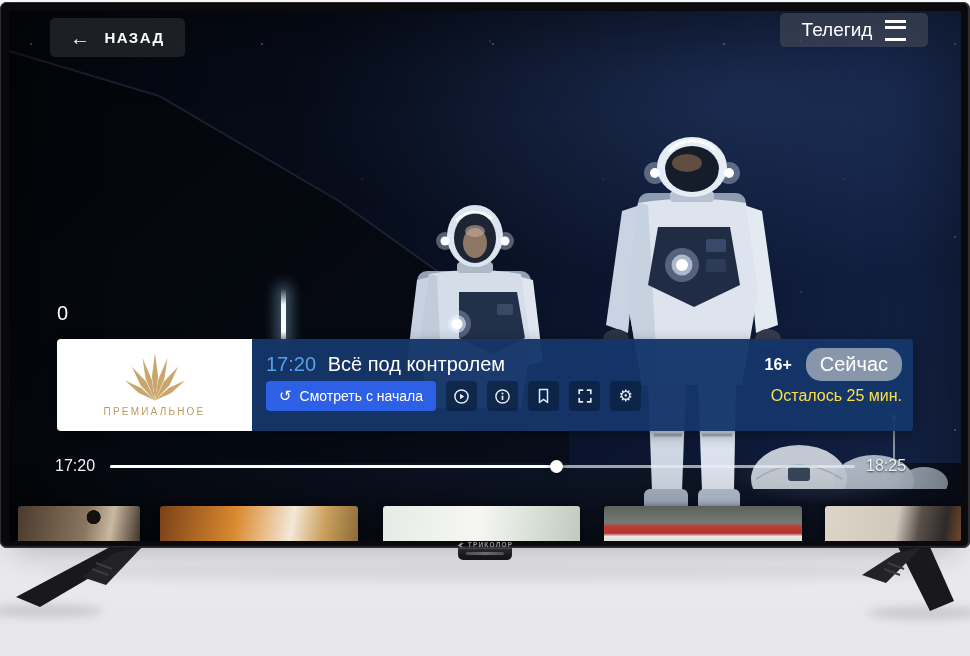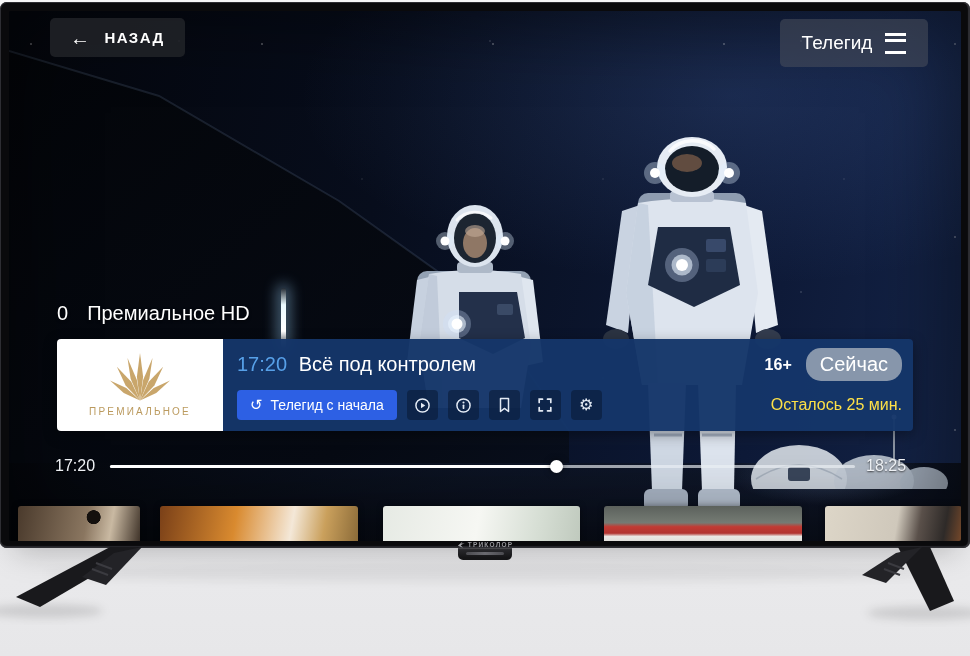--- a/index.html
+++ b/index.html
@@ -53,35 +53,35 @@
   .astro-r{position:absolute;left:573px;top:112px;width:220px;height:400px;}
   .ast-shadow{position:absolute;left:628px;top:498px;width:140px;height:16px;
       background:radial-gradient(50% 50% at 50% 50%, rgba(0,0,0,.55), transparent 72%);}
   .vignette{position:absolute;inset:0;box-shadow:inset 0 0 70px 18px rgba(0,0,0,.38);pointer-events:none;}
 
   
   .btn-back{position:absolute;left:41px;top:7px;height:39px;padding:0 20px;display:flex;align-items:center;
       gap:13px;background:rgba(33,35,40,.85);border-radius:5px;color:#fff;font-size:15px;font-weight:bold;
       letter-spacing:1.4px;cursor:pointer;}
   .btn-back .arr{font-size:20px;font-weight:normal;line-height:1;}
-  .btn-guide{position:absolute;left:771px;top:8px;width:148px;height:48px;display:flex;align-items:center;
+  .btn-guide{position:absolute;left:771px;top:2px;width:148px;height:34px;display:flex;align-items:center;
       justify-content:center;gap:13px;background:rgba(74,80,93,.55);border-radius:5px;color:#fff;font-size:19px;cursor:pointer;}
   .burger{width:21px;height:15px;border-top:3px solid #fff;border-bottom:3px solid #fff;position:relative;}
   .burger:after{content:"";position:absolute;left:0;right:0;top:3px;height:3px;background:#fff;}
 
   .channel-label{position:absolute;left:48px;top:291px;display:flex;gap:19px;color:#fff;font-size:20px;
       text-shadow:0 1px 3px rgba(0,0,0,.6);}
 
   .card{position:absolute;left:48px;top:328px;width:856px;height:92px;display:flex;border-radius:4px;overflow:hidden;
       box-shadow:0 4px 14px rgba(0,0,0,.35);}
-  .card-logo{width:166px;background:#ffffff;display:flex;flex-direction:column;align-items:center;
+  .card-logo{width:195px;background:#ffffff;display:flex;flex-direction:column;align-items:center;
       justify-content:center;gap:3px;}
   .card-logo .ltxt{font-size:10px;letter-spacing:2.2px;color:#bb9a5e;}
   .card-body{flex:1;background:rgba(21,54,105,.97);padding:9px 11px 11px 14px;display:flex;
-      flex-direction:column;justify-content:space-between;color:#fff;}
+      flex-direction:column;color:#fff;}
   .row1{display:flex;align-items:center;gap:14px;}
   .ptitle{flex:1;font-size:20px;white-space:nowrap;overflow:hidden;}
   .ptime{color:#57a0e8;margin-right:6px;}
   .age{font-size:16px;font-weight:bold;}
   .pill{background:rgba(148,161,178,.9);border-radius:15px;padding:5px 14px;font-size:20px;}
   .row2{display:flex;align-items:center;}
   .btn-watch{height:30px;padding:0 13px;background:#2d60e4;border-radius:4px;display:flex;align-items:center;
       gap:8px;font-size:14px;color:#fff;cursor:pointer;white-space:nowrap;}
   .btn-watch .ric{font-family:"DejaVu Sans",sans-serif;font-size:15px;line-height:1;}
   .icon-btn{width:31px;height:30px;margin-left:10px;background:rgba(8,23,49,.55);border-radius:4px;
@@ -208,21 +208,20 @@
         <span>НАЗАД</span>
       </div>
 
       <div class="btn-guide">
         <span>Телегид</span>
         <span class="burger"></span>
       </div>
 
       <div class="channel-label">
         <span>0</span>
-        <span>Премиальное HD</span>
       </div>
 
       <div class="card">
         <div class="card-logo">
           <svg width="66" height="50" viewBox="0 0 100 80">
             <g fill="#c9a66b">
               <polygon points="50,0 55,38 50,76 45,38"></polygon>
               <polygon points="30,8 35,41 50,76 45,43"></polygon>
               <polygon points="70,8 65,41 50,76 55,43"></polygon>
               <polygon points="13,22 27,52 50,76 36,46"></polygon>
@@ -238,21 +237,21 @@
             <div class="ptitle">
               <span class="ptime">17:20</span>
               <span>Всё под контролем</span>
             </div>
             <span class="age">16+</span>
             <span class="pill">Сейчас</span>
           </div>
           <div class="row2">
             <div class="btn-watch">
               <span class="ric">↺</span>
-              <span>Телегид с начала</span>
+              <span>Смотреть с начала</span>
             </div>
             <div class="icon-btn" title="play-circle">
               <svg width="17" height="17" viewBox="0 0 16 16">
                 <circle cx="8" cy="8" r="6.2" fill="none" stroke="currentColor" stroke-width="1.4"></circle>
                 <path d="M6.6 5.4 L10.6 8 L6.6 10.6 Z" fill="currentColor"></path>
               </svg>
             </div>
             <div class="icon-btn" title="info">
               <svg width="17" height="17" viewBox="0 0 16 16">
                 <circle cx="8" cy="8" r="6.2" fill="none" stroke="currentColor" stroke-width="1.4"></circle>

